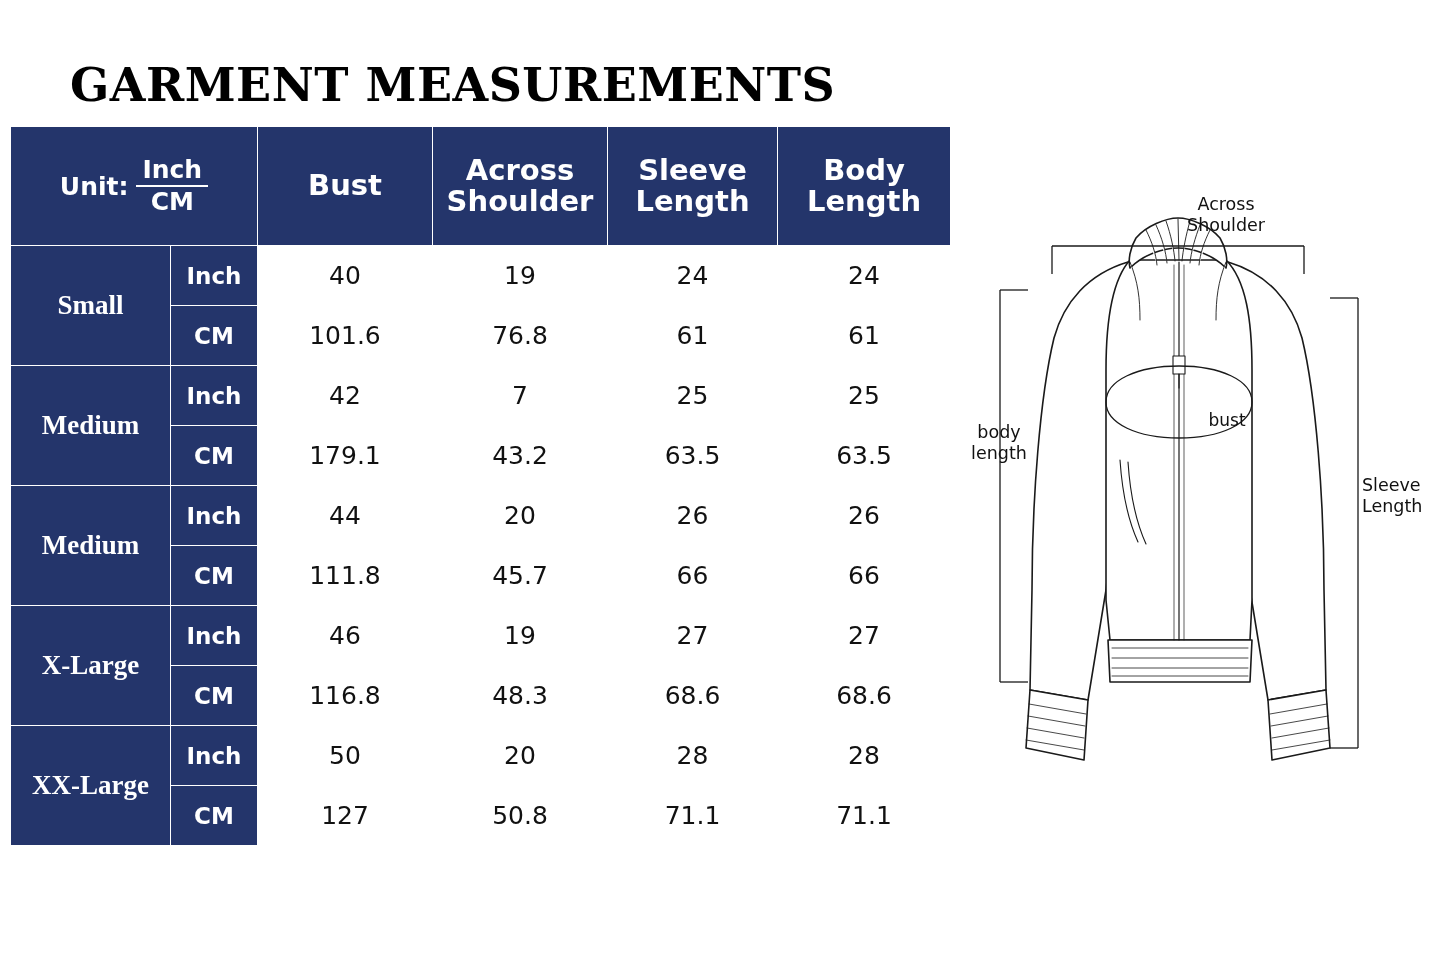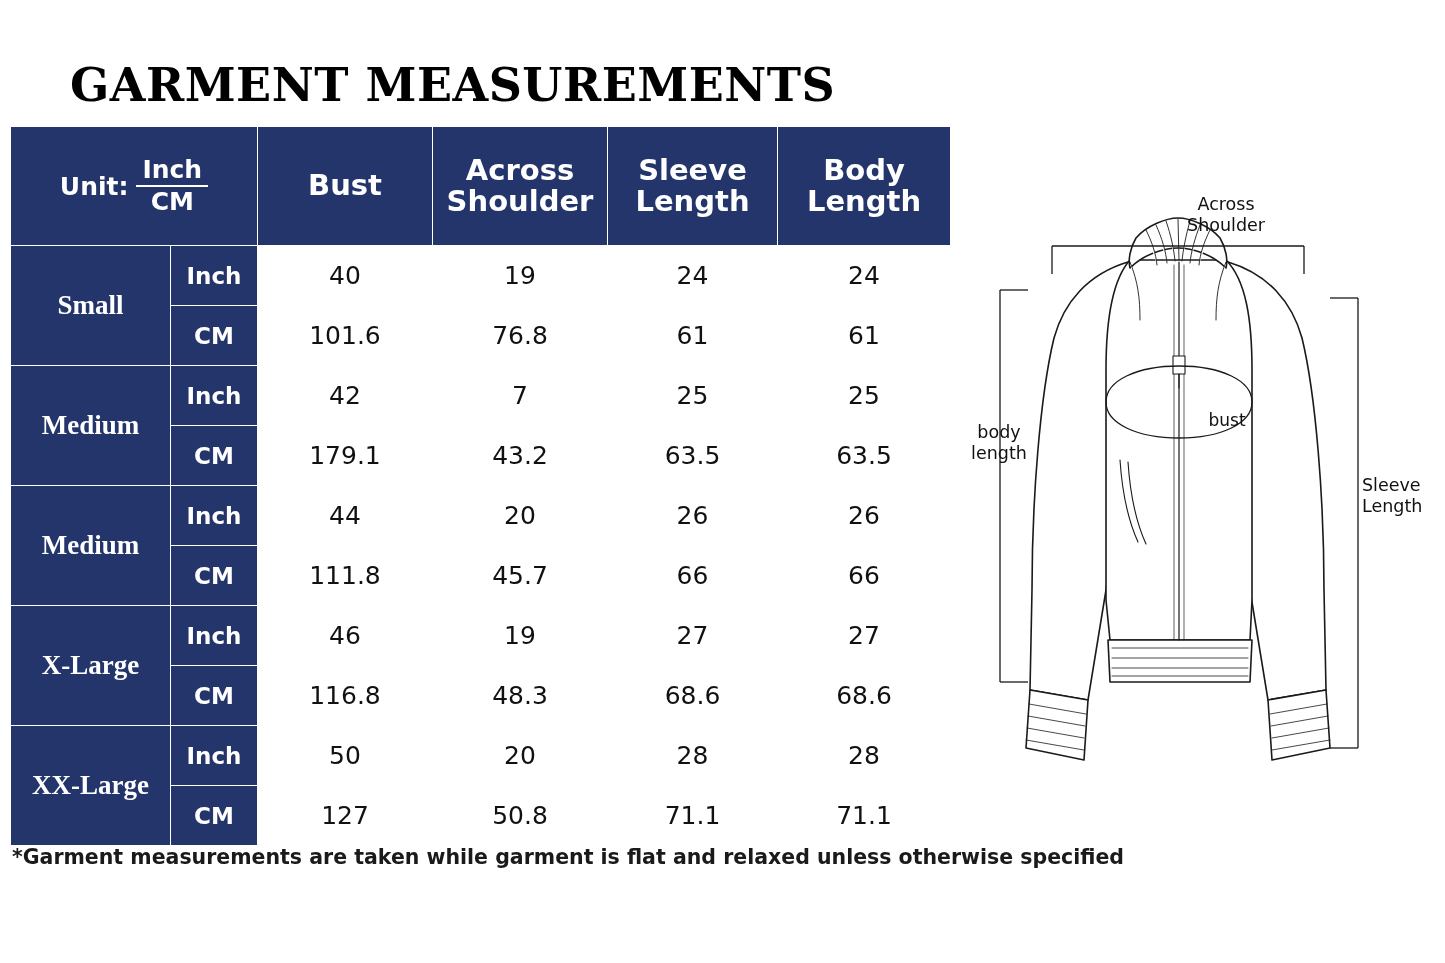--- a/index.html
+++ b/index.html
@@ -254,21 +254,20 @@
           <td class="unit-row-cell">CM</td>
           <td class="val">127</td>
           <td class="val">50.8</td>
           <td class="val">71.1</td>
           <td class="val">71.1</td>
         </tr>
       </tbody>
     </table>
   </div>
 
-  <div class="footnote">*Garment measurements are taken while garment is flat and relaxed unless otherwise specified</div>
 
   <div class="diagram">
     <svg width="480" height="620" viewBox="0 0 480 620" xmlns="http://www.w3.org/2000/svg">
       <g fill="#ffffff" stroke="#1a1a1a" stroke-width="1.6" stroke-linejoin="round" stroke-linecap="round">
 
         <path d="M168 92 C 128 104, 104 132, 94 168 C 80 226, 72 330, 72 420 L 70 520 L 128 530 L 146 420 C 156 330, 168 220, 180 150 Z"></path>
 
         <path d="M268 92 C 308 104, 332 132, 342 168 C 356 226, 364 330, 364 420 L 366 520 L 308 530 L 290 420 C 280 330, 268 220, 256 150 Z"></path>
 
         <path d="M170 90 C 152 110, 146 150, 146 200 L 146 430 L 150 470 L 290 470 L 292 430 L 292 200 C 292 150, 286 110, 266 90 Z"></path>

